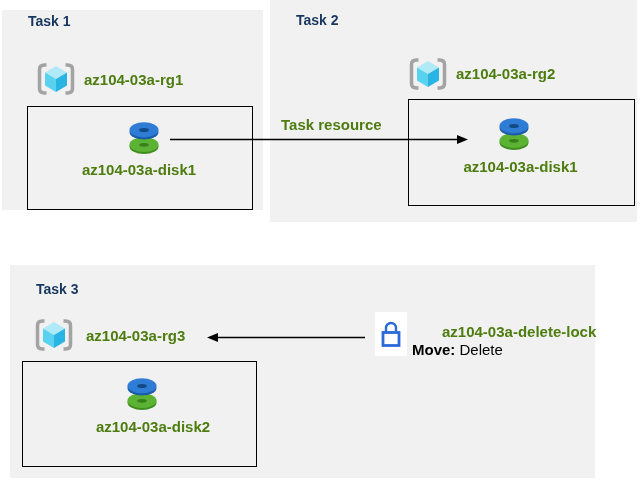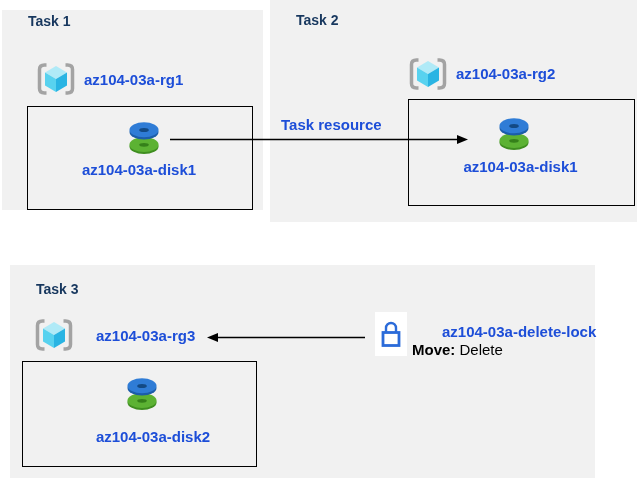--- a/index.html
+++ b/index.html
@@ -5,21 +5,21 @@
   html,body{margin:0;padding:0;background:#ffffff;}
   .stage{
     position:relative;width:641px;height:487px;background:#ffffff;overflow:hidden;
     font-family:"Liberation Sans",sans-serif;color:#000;padding-left:25px;
   }
   .panel{position:absolute;background:#f1f1f1;}
   .panel.t1{left:2px;top:10px;width:261px;height:200px;}
   .panel.t2{left:270px;top:0;width:367px;height:222px;}
   .panel.t3{left:10px;top:265px;width:585px;height:213px;}
   .task-title{position:absolute;font-weight:bold;font-size:14px;color:#17375e;white-space:nowrap;}
-  .lbl{position:absolute;font-weight:bold;font-size:15px;color:#1d4ed8;white-space:nowrap;line-height:17px;}
+  .lbl{position:absolute;font-weight:bold;font-size:15px;color:#4d7c0f;white-space:nowrap;line-height:17px;}
   .rbox{position:absolute;border:1.5px solid #000;background:transparent;}
   .ctr{text-align:center;}
   .icon{position:absolute;}
   .lock-bg{
     position:absolute;left:375px;top:312px;width:32px;height:44px;background:#ffffff;
     display:flex;align-items:center;justify-content:center;
   }
   .type-line{position:absolute;left:412px;top:341px;font-size:15px;line-height:18px;white-space:nowrap;}
   .type-line .b{font-weight:bold;}
   .arrows{position:absolute;left:0;top:0;width:641px;height:487px;pointer-events:none;}
@@ -76,31 +76,31 @@
   <div class="lbl" style="left:281px;top:116px;">Task resource</div>
 
   <div class="task-title" style="left:36px;top:281px;">Task 3</div>
   <svg class="icon" style="left:34px;top:317px;" width="40" height="36" viewBox="0 0 40 36">
     <path d="M10.5 4 H8.5 C4.5 4 3.5 6 3.5 8.5 V27.5 C3.5 30 4.5 32 8.5 32 H10.5" stroke="#a3a3a3" stroke-width="3.5" fill="none"></path>
     <path d="M29.5 4 H31.5 C35.5 4 36.5 6 36.5 8.5 V27.5 C36.5 30 35.5 32 31.5 32 H29.5" stroke="#a3a3a3" stroke-width="3.5" fill="none"></path>
     <polygon points="20,5 31,11.5 20,18 9,11.5" fill="#b0eaf7"></polygon>
     <polygon points="9,11.5 20,18 20,31 9,24.5" fill="#58d2ef"></polygon>
     <polygon points="31,11.5 20,18 20,31 31,24.5" fill="#29b4e3"></polygon>
   </svg>
-  <div class="lbl" style="left:96px;top:327px;">az104-03a-rg3</div>
+  <div class="lbl" style="left:86px;top:327px;">az104-03a-rg3</div>
   <div class="rbox" style="left:22px;top:361px;width:233px;height:104px;"></div>
   <svg class="icon" style="left:124px;top:375px;" width="36" height="38" viewBox="0 0 36 38">
     <ellipse cx="18" cy="27.5" rx="14.5" ry="7.5" fill="#3f8e20"></ellipse>
     <ellipse cx="18" cy="25.5" rx="14.5" ry="7.5" fill="#5cb233"></ellipse>
     <ellipse cx="18" cy="25.8" rx="4.8" ry="1.9" fill="#35801a"></ellipse>
     <ellipse cx="18" cy="13" rx="14.5" ry="7.5" fill="#1c5da9"></ellipse>
     <ellipse cx="18" cy="10.8" rx="14.5" ry="7.5" fill="#2f7cd6"></ellipse>
     <ellipse cx="18" cy="11" rx="4.8" ry="2" fill="#134a85"></ellipse>
   </svg>
-  <div class="lbl ctr" style="left:22px;top:428px;width:262px;">az104-03a-disk2</div>
+  <div class="lbl ctr" style="left:22px;top:418px;width:262px;">az104-03a-disk2</div>
 
   <div class="lock-bg">
     <svg width="22" height="30" viewBox="0 0 22 30">
       <path d="M6 14 V9 a5 5 0 0 1 10 0 V14" stroke="#2b6bd9" stroke-width="2.4" fill="none"></path>
       <rect x="3" y="13.5" width="16" height="13" fill="#ffffff" stroke="#2b6bd9" stroke-width="2.8"></rect>
     </svg>
   </div>
   <div class="lbl" style="left:412px;top:323px;margin-left:30px;">az104-03a-delete-lock</div>
   <div class="type-line">
     <span class="b">Move:</span>

